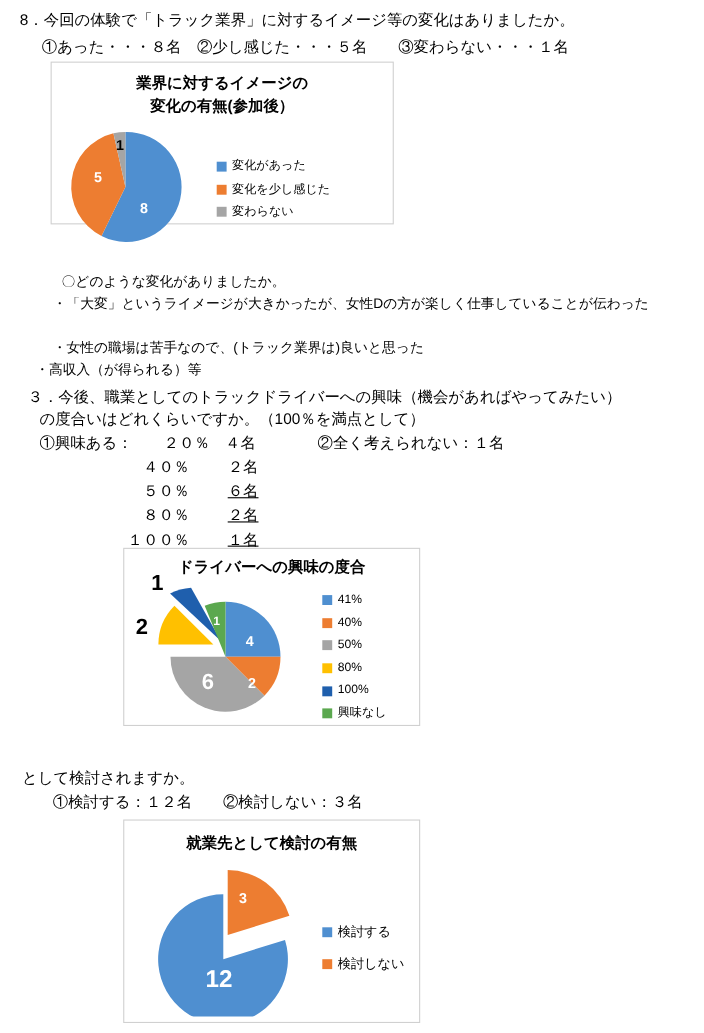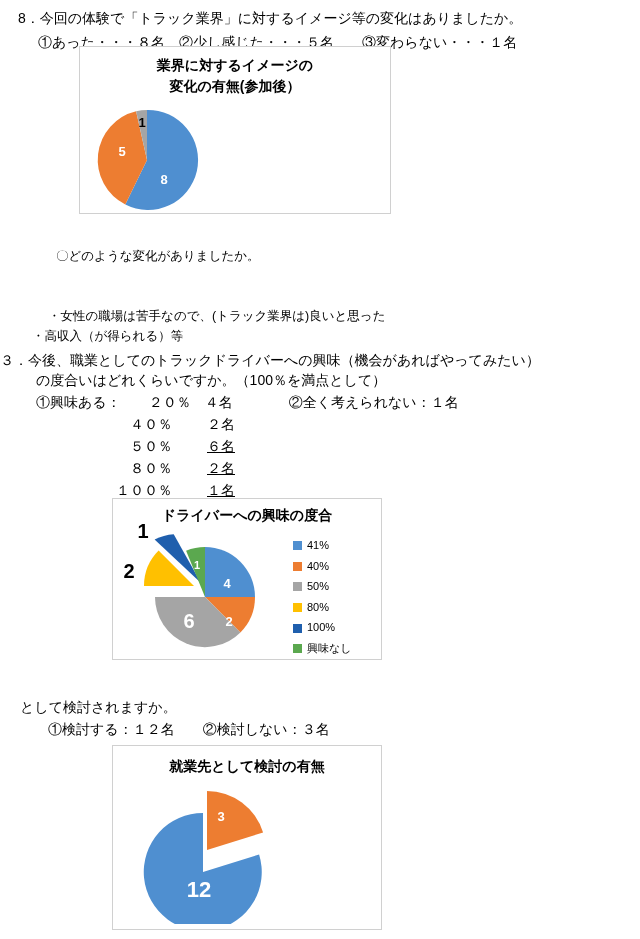--- a/index.html
+++ b/index.html
@@ -76,43 +76,58 @@
   .small { font-size: 12.5px; }
 </style>
 </head>
 <body>
 
 <div class="page">
 
   <div class="block q-line" style="left:18px; top:8px; font-size:14px;">8．今回の体験で「トラック業界」に対するイメージ等の変化はありましたか。</div>
   <div class="block q-line" style="left:38px; top:32px; font-size:14px;">①あった・・・８名　②少し感じた・・・５名　　③変わらない・・・１名</div>
 
-  <div class="chart-box" style="left:46px; top:46px; width:312px; height:168px;margin-left:33px;">
+  <div class="chart-box" style="left:46px; top:56px; width:312px; height:148px;">
     <div class="chart-title">業界に対するイメージの
 変化の有無(参加後）</div>
 
     <div class="pie-wrap" style="left:12px; top:58px; width:110px; height:110px;">
       <svg width="110" height="110" viewBox="0 0 110 110">
 
         <path d="M55,55 L55,5 A50,50 0 1,1 33.3,99.5 Z" fill="#4f8fd0"></path>
         <path d="M55,55 L33.3,99.5 A50,50 0 0,1 44.1,6.2 Z" fill="#ed7d31"></path>
         <path d="M55,55 L44.1,6.2 A50,50 0 0,1 55,5 Z" fill="#a5a5a5"></path>
       </svg>
       <div class="pie-label" style="left:72px; top:74px;">8</div>
       <div class="pie-label" style="left:30px; top:46px;">5</div>
       <div class="pie-label dark" style="left:50px; top:17px;">1</div>
     </div>
 
+    <div class="legend" style="left:150px; top:86px;">
+      <div class="legend-row">
+        <span class="legend-swatch" style="background:#4f8fd0;"></span>
+        <span class="legend-label">変化があった</span>
+      </div>
+      <div class="legend-row">
+        <span class="legend-swatch" style="background:#ed7d31;"></span>
+        <span class="legend-label">変化を少し感じた</span>
+      </div>
+      <div class="legend-row">
+        <span class="legend-swatch" style="background:#a5a5a5;"></span>
+        <span class="legend-label">変わらない</span>
+      </div>
+    </div>
   </div>
 
   <div class="block small" style="left:56px; top:248px;">〇どのような変化がありましたか。</div>
+  <div class="block small" style="left:48px; top:268px;">・「大変」というライメージが大きかったが、女性Dの方が楽しく仕事していることが伝わった</div>
   <div class="block small" style="left:48px; top:308px;">・女性の職場は苦手なので、(トラック業界は)良いと思った</div>
   <div class="block small" style="left:32px; top:328px;">・高収入（が得られる）等</div>
 
-  <div class="block q-line" style="left:0; top:350px; font-size:14px;">３．今後、職業としてのトラックドライバーへの興味（機会があればやってみたい）</div>
+  <div class="block q-line" style="left:25px; top:350px; font-size:14px;">３．今後、職業としてのトラックドライバーへの興味（機会があればやってみたい）</div>
   <div class="block q-line" style="left:36px; top:370px; font-size:14px;">の度合いはどれくらいですか。（100％を満点として）</div>
   <div class="block q-line" style="left:36px; top:392px; font-size:14px;">①興味ある：　　２０％　４名　　　　②全く考えられない：１名</div>
 
   <div class="block q-line" style="left:130px; top:414px; font-size:14px;">４０％</div>
   <div class="block q-line" style="left:207px; top:414px; font-size:14px;">２名</div>
 
   <div class="block q-line" style="left:130px; top:436px; font-size:14px;">５０％</div>
   <div class="block q-line underline" style="left:207px; top:436px; font-size:14px;">６名</div>
 
   <div class="block q-line" style="left:130px; top:458px; font-size:14px;">８０％</div>
@@ -185,15 +200,25 @@
       <svg width="140" height="140" viewBox="0 0 140 140">
 
         <path d="M70,88 L126.1,70.5 A59,59 0 1,1 70,29 Z" fill="#4f8fd0"></path>
 
         <path d="M78,22 L78,-37 A59,59 0 0,1 134.1,4.5 Z" fill="#ed7d31" transform="translate(-4,44)"></path>
       </svg>
       <div class="pie-label big" style="left:66px; top:106px; font-size:22px;">12</div>
       <div class="pie-label" style="left:88px; top:32px;">3</div>
     </div>
 
+    <div class="legend" style="left:180px; top:92px; font-size:12px;">
+      <div class="legend-row" style="margin-bottom:10px;">
+        <span class="legend-swatch" style="background:#4f8fd0;"></span>
+        <span class="legend-label">検討する</span>
+      </div>
+      <div class="legend-row">
+        <span class="legend-swatch" style="background:#ed7d31;"></span>
+        <span class="legend-label">検討しない</span>
+      </div>
+    </div>
   </div>
 
 </div>
 
 </body></html>

